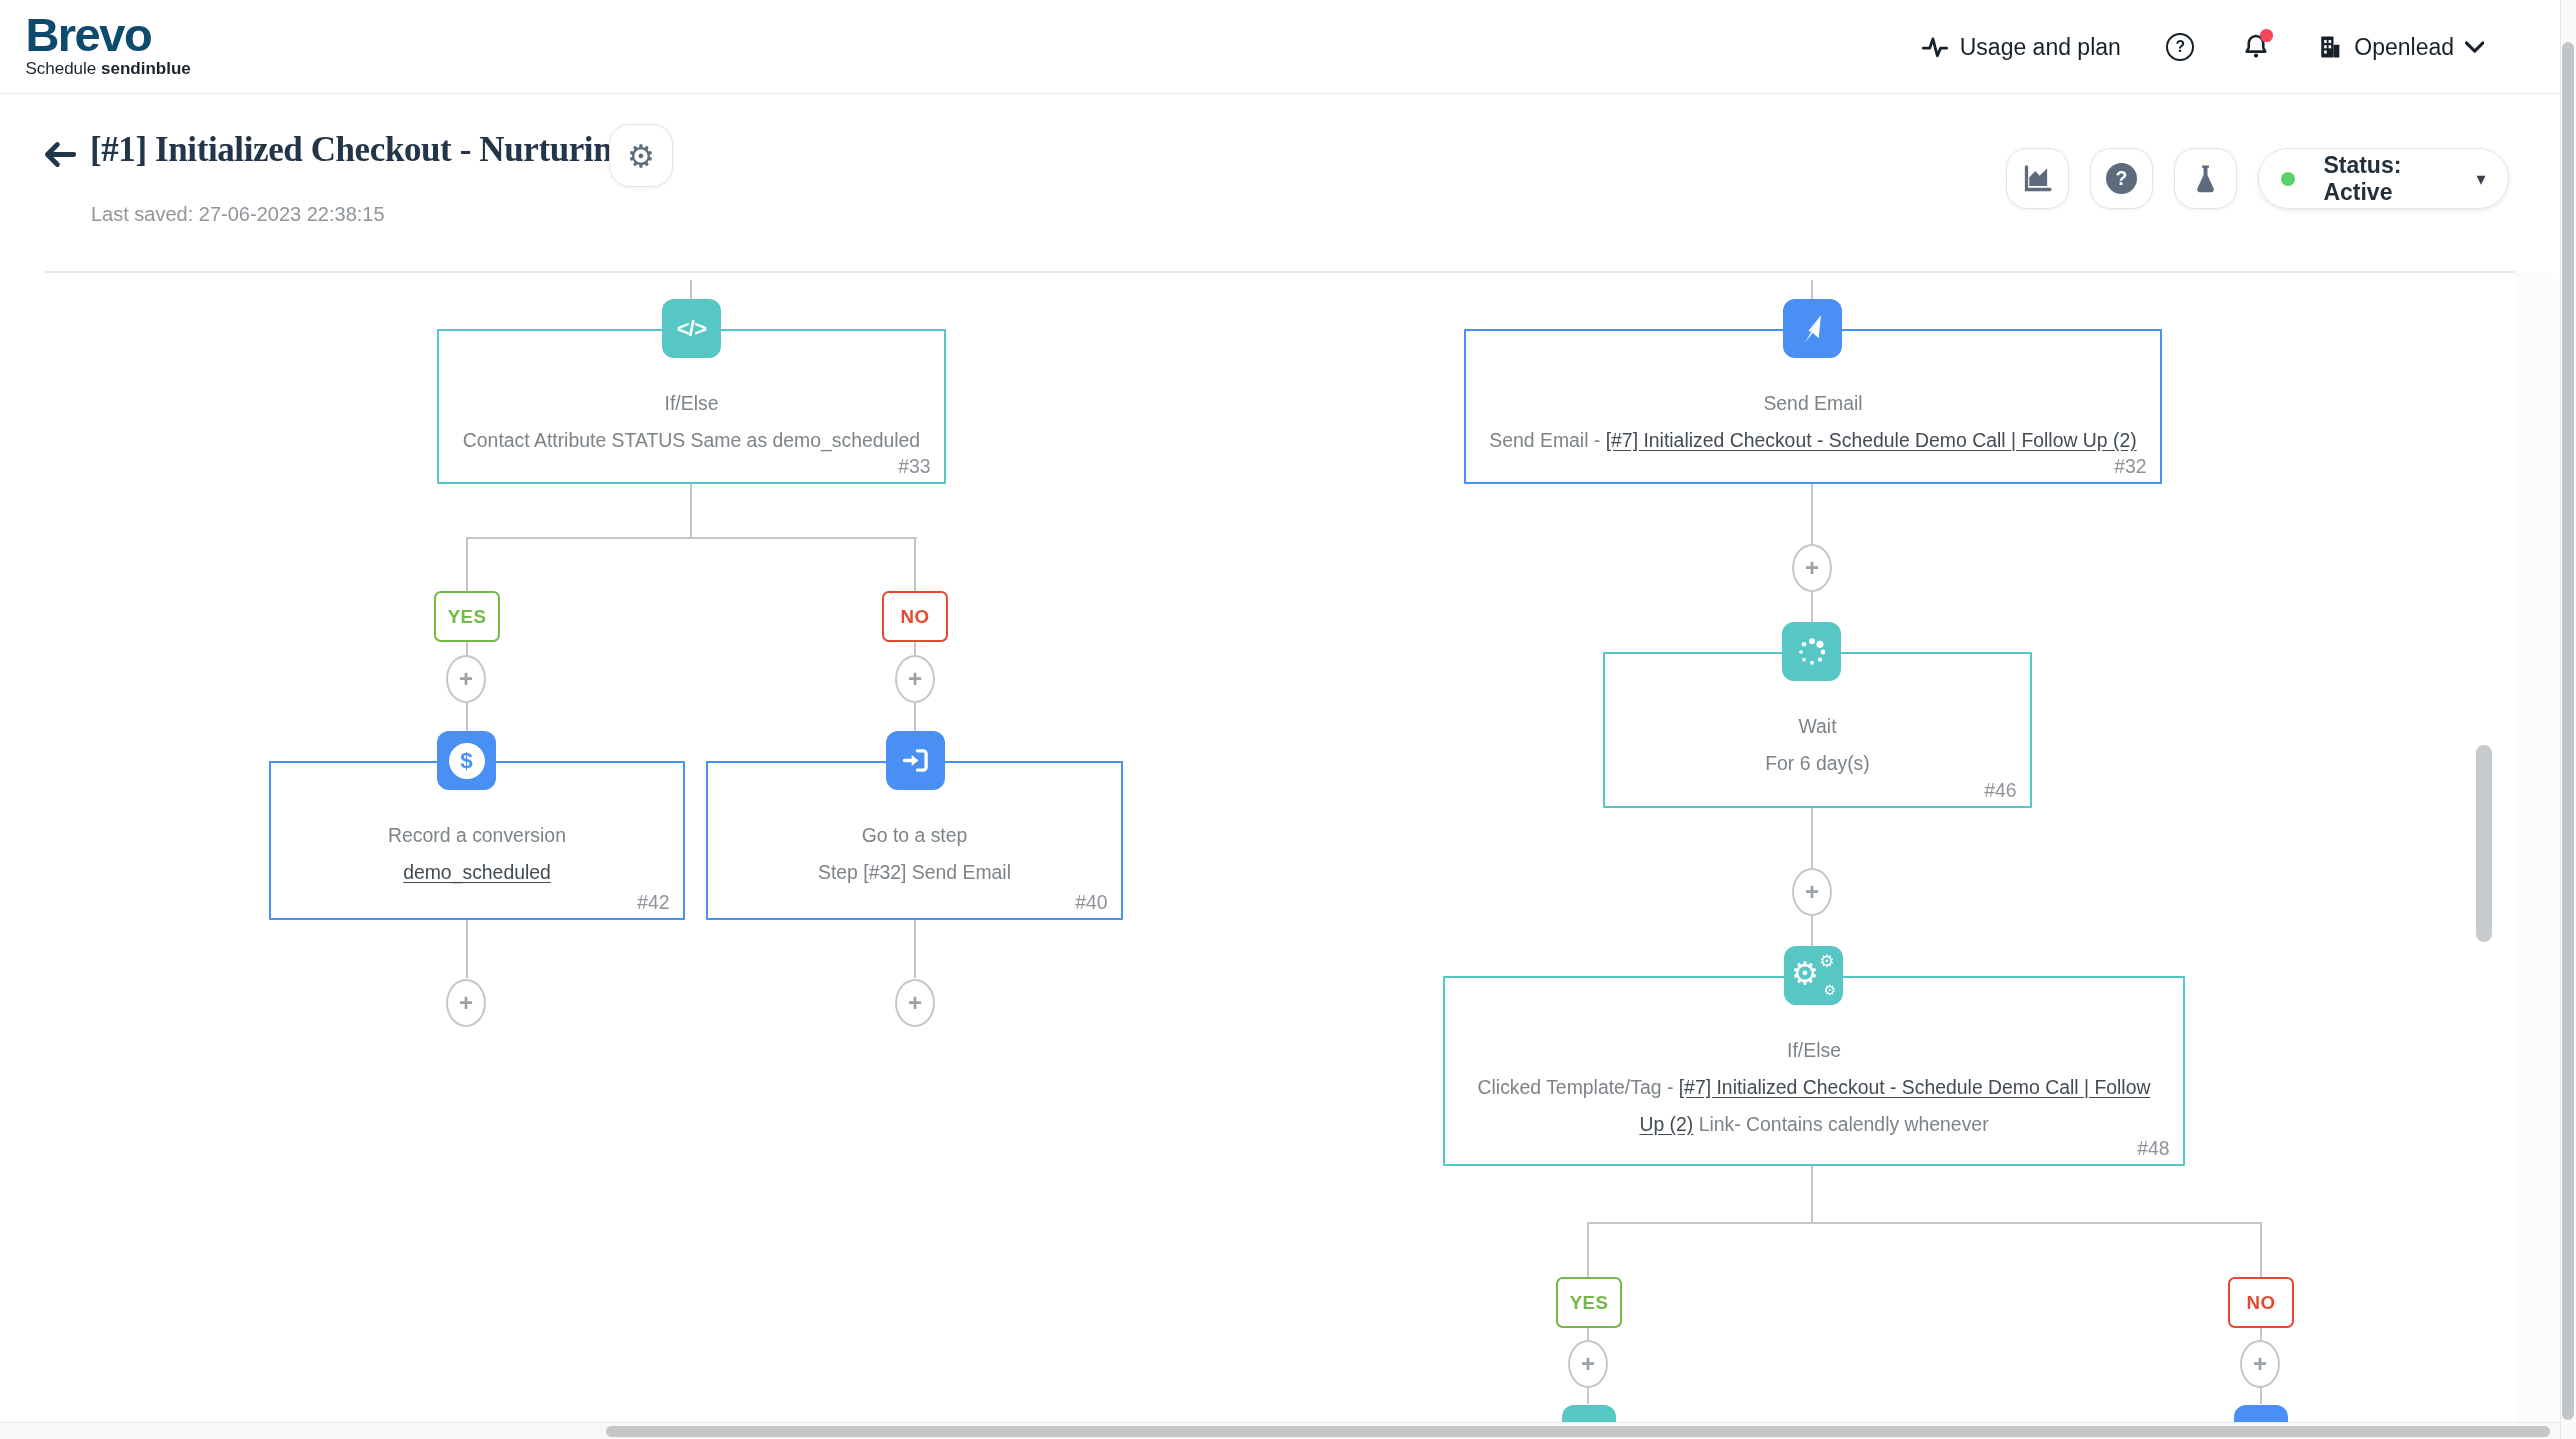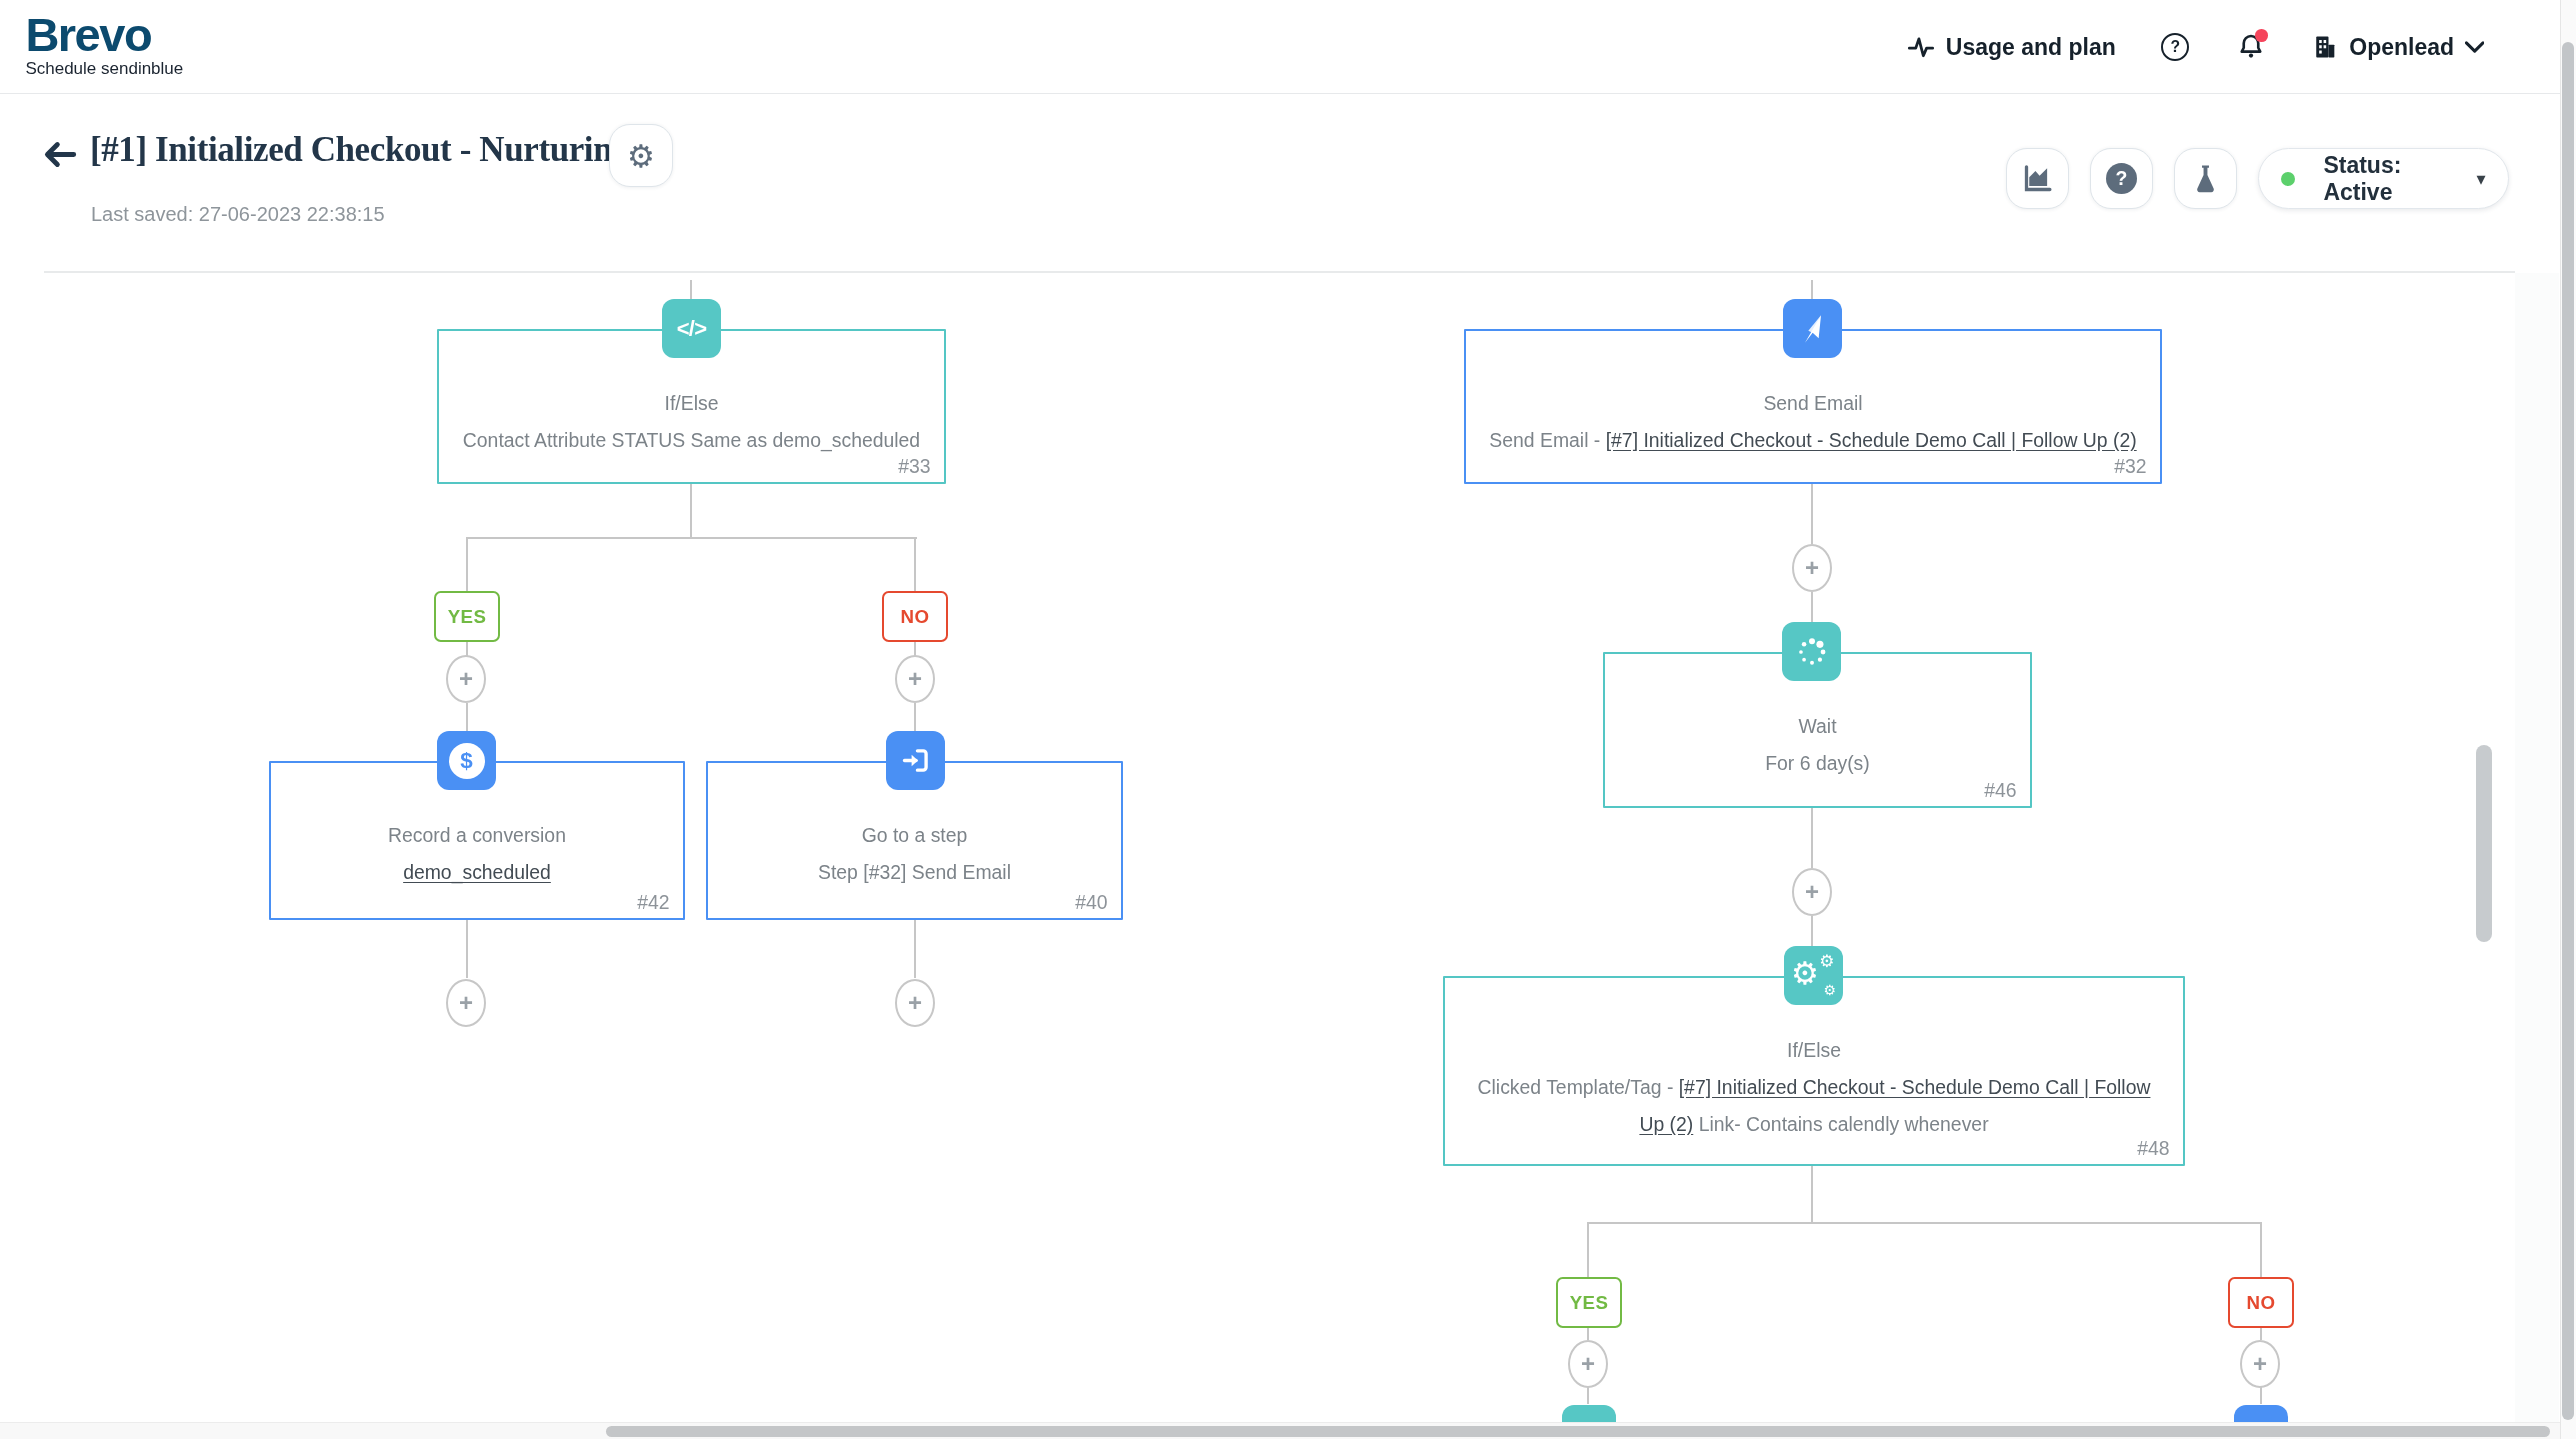--- a/index.html
+++ b/index.html
@@ -6,23 +6,23 @@
   html,body { width:2576px; height:1440px; overflow:hidden; background:#fff;
               font-family:"Liberation Sans","DejaVu Sans",sans-serif; }
   #app { position:relative; width:2576px; height:1440px; background:#fff; }
 
   
   .hdr { position:absolute; left:0; top:0; width:2576px; height:94px; background:#fff;
          border-bottom:1.5px solid #e7e9eb; z-index:30; }
   .logo { position:absolute; left:25.4px; top:10.5px; cursor:pointer; }
   .logo .brand { font-size:47px; font-weight:bold; color:#0c4a6e; letter-spacing:-1.5px; line-height:48px; }
   .logo .tag { font-size:17px; color:#1b2430; margin-top:0.7px; letter-spacing:0; }
-  .logo .tag .tb { font-weight:normal; }
+  .logo .tag .tb { font-weight:bold; }
   .nav { position:absolute; right:92px; top:0; height:94px; display:flex; align-items:center; gap:43px; }
-  .navitem { display:flex; align-items:center; gap:10.5px; color:#16212b; font-size:23px; font-weight:bold; cursor:pointer; }
+  .navitem { display:flex; align-items:center; gap:10.5px; color:#16212b; font-size:23px; font-weight:normal; cursor:pointer; }
   .icnbtn { position:relative; width:33px; height:33px; display:flex; align-items:center; justify-content:center; cursor:pointer; }
   .helpring { width:28px; height:28px; border:2.2px solid #16212b; border-radius:50%;
               display:flex; align-items:center; justify-content:center;
               font-size:15.7px; font-weight:bold; color:#16212b; }
   .notifdot { position:absolute; top:-1.5px; right:0px; width:12.7px; height:12.7px; border-radius:50%; background:#f5455c; }
 
   
   .backbtn { position:absolute; left:41px; top:136px; width:37px; height:37px; cursor:pointer; }
   .pagetitle { position:absolute; left:90px; top:130px; font-family:"Liberation Serif","DejaVu Serif",serif;
                font-size:35px; font-weight:bold; color:#233649; letter-spacing:-0.4px; }

